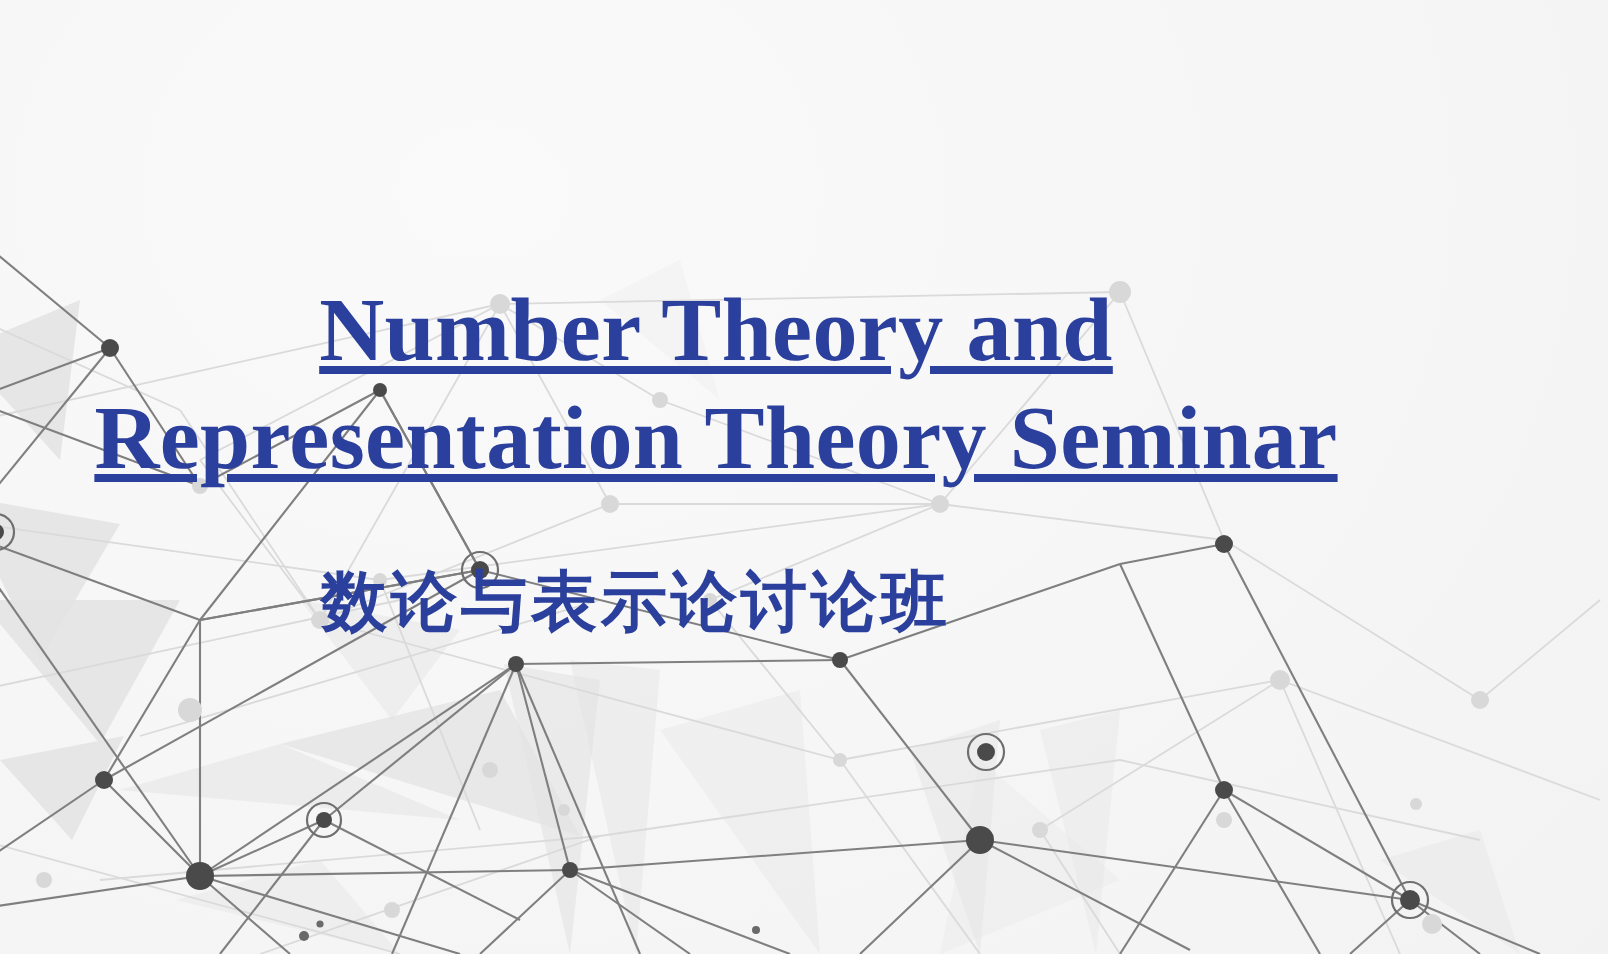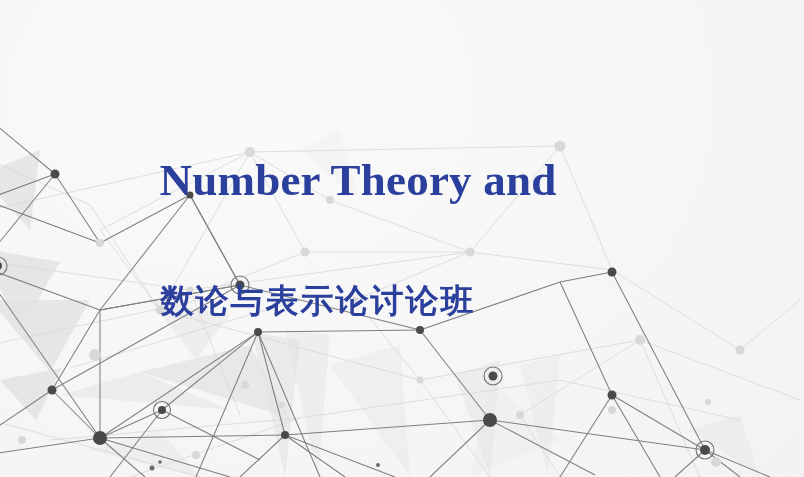--- a/index.html
+++ b/index.html
@@ -60,29 +60,30 @@
     line-height: 12px;
     white-space: nowrap;
   }
   #logo-sub-1 { top: 55px; }
   #logo-sub-2 { top: 67px; letter-spacing: 1.1px; }
 
   
   #headline {
     position: absolute;
     left: 0;
-    top: 153px;
+    top: 138px;
     width: 716px;
     text-align: center;
     color: #2b3f9c;
     font-family: "Liberation Serif", "DejaVu Serif", serif;
     font-weight: bold;
     font-size: 45px;
     line-height: 54px;
     letter-spacing: 0.2px;
+    text-decoration: underline;
   }
   #headline .line { display: block; }
 
   #subtitle {
     position: absolute;
     left: 0;
     top: 281px;
     width: 636px;
     text-align: center;
     color: #2b3f9c;
@@ -266,17 +267,18 @@
     <g fill="#6a6a6a">
       <circle cx="152" cy="468" r="2.5"></circle>
       <circle cx="160" cy="462" r="1.8"></circle>
       <circle cx="378" cy="465" r="2"></circle>
     </g>
   </svg>
 
 
   <div id="headline">
     <span class="line">Number Theory and</span>
+    <span class="line">Representation Theory Seminar</span>
   </div>
 
   <div id="subtitle">数论与表示论讨论班</div>
 
 </div>
 
 </body></html>

